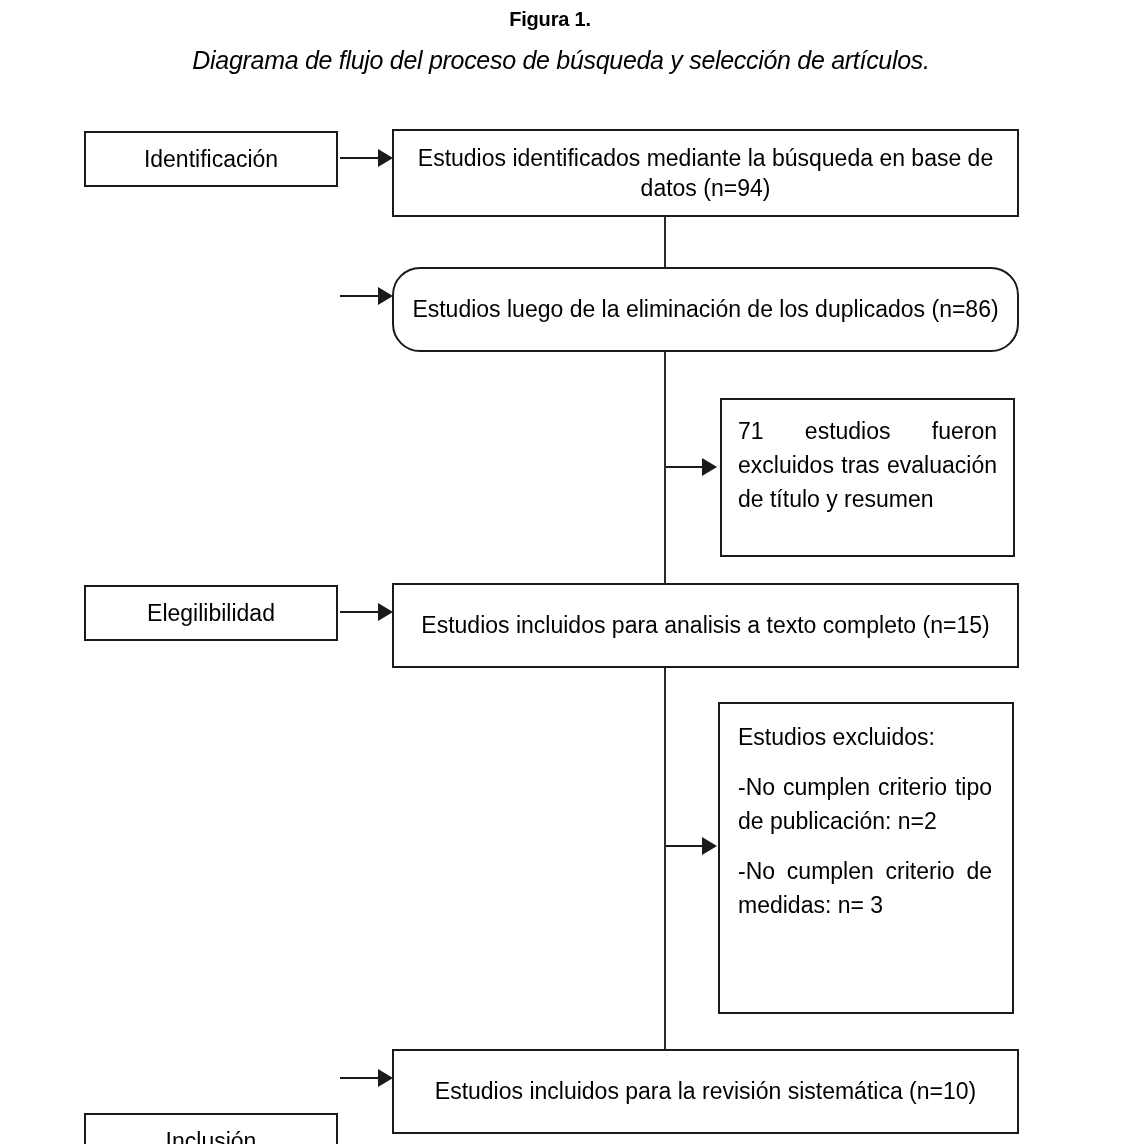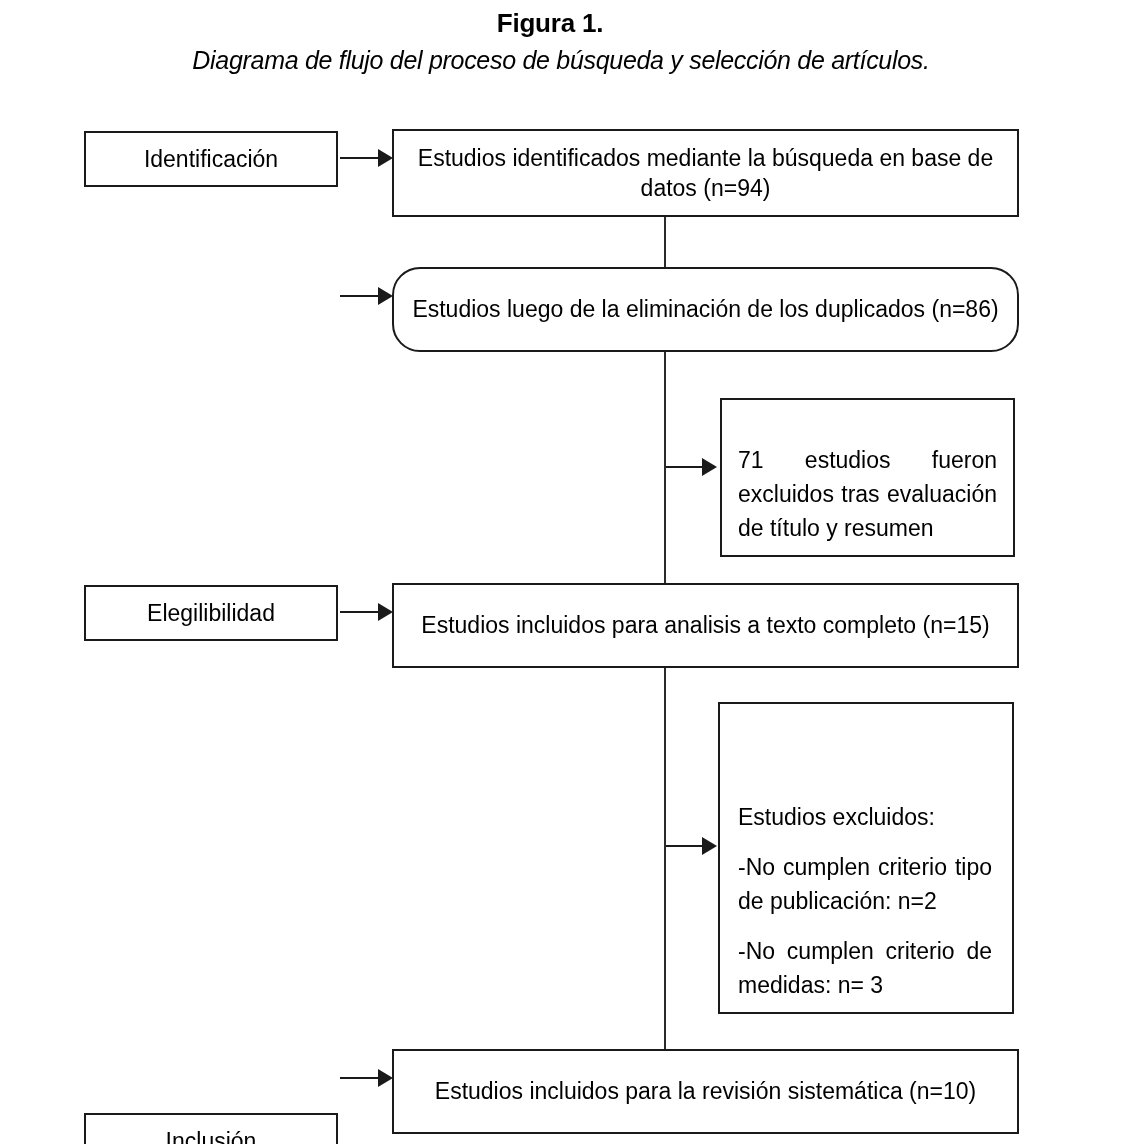--- a/index.html
+++ b/index.html
@@ -22,21 +22,21 @@
 
   
   .fig-title {
     position: absolute;
     left: 0;
     top: 8px;
     width: 1100px;
     text-align: center;
     font-family: "Liberation Sans", sans-serif;
     font-weight: bold;
-    font-size: 26px;
+    font-size: 20px;
     letter-spacing: -0.2px;
   }
   .fig-subtitle {
     position: absolute;
     left: 0;
     top: 46px;
     width: 1122px;
     text-align: center;
     font-family: "Liberation Sans", sans-serif;
     font-style: italic;
@@ -71,21 +71,21 @@
   }
 
   
   .main-box {
     left: 392px;
     width: 627px;
   }
 
   
   .excl-box {
-    align-items: flex-end;
+    align-items: flex-start;
     justify-content: flex-start;
   }
   .excl-box .txt {
     text-align: justify;
     text-align-last: left;
     font-size: 23px;
     line-height: 1.48;
     padding: 0;
     width: 100%;
   }

